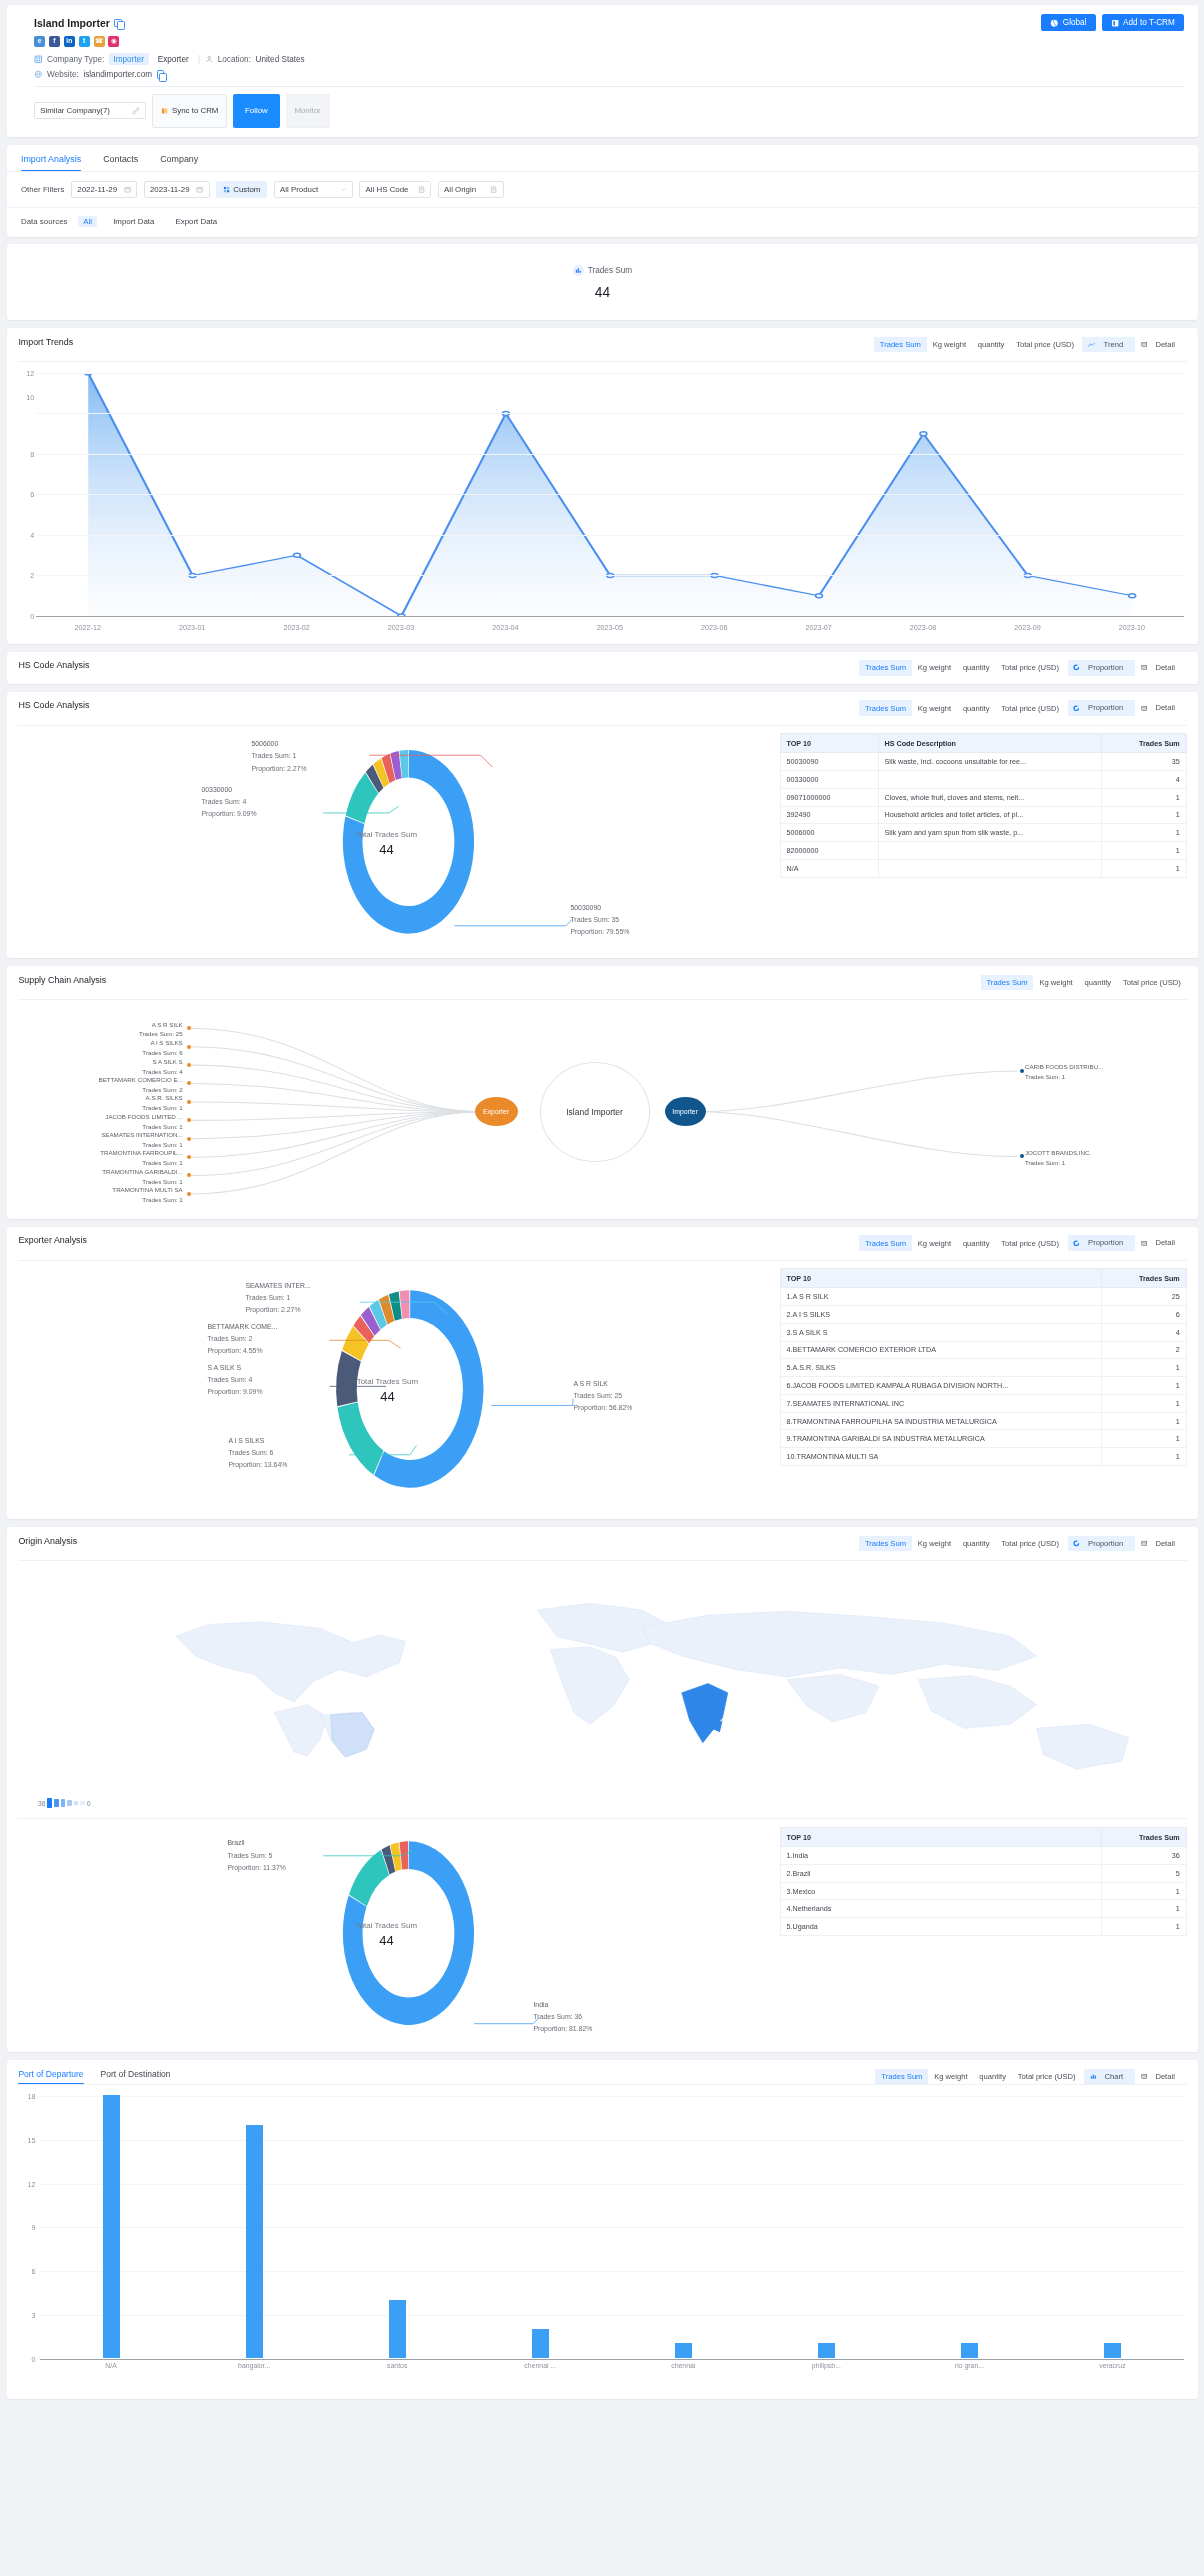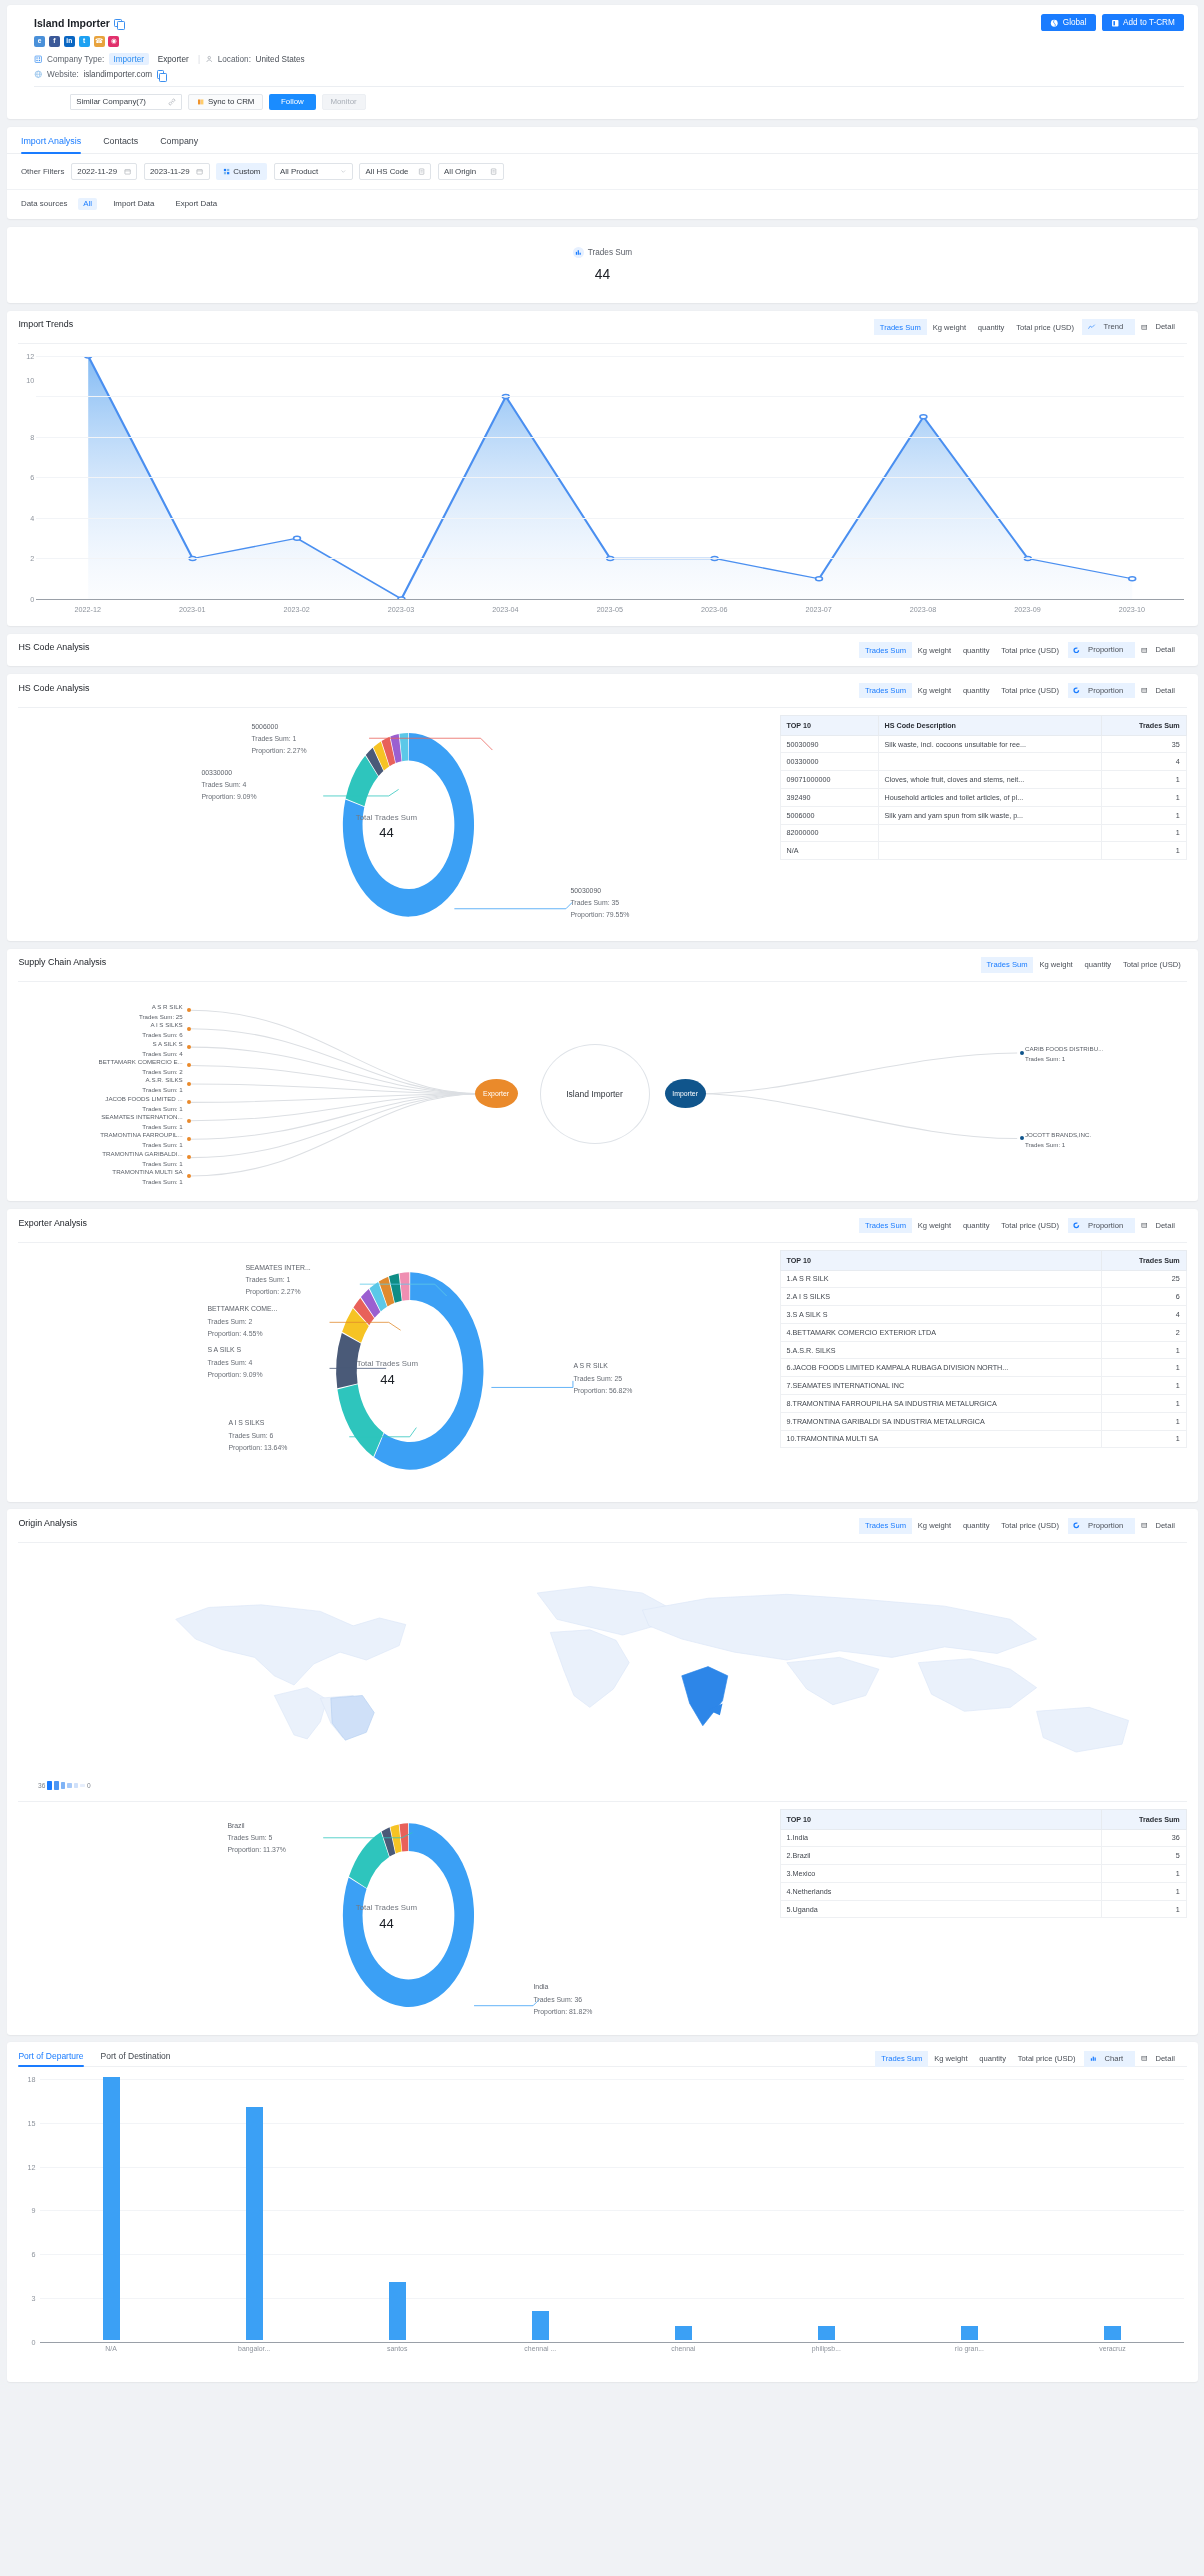--- a/index.html
+++ b/index.html
@@ -32,22 +32,22 @@
         color:#fff;font-size:6.6px;font-weight:700;line-height:1;}
   .meta{display:flex;align-items:center;gap:4.6px;font-size:8.2px;color:#4a4f57;margin-bottom:5.3px;flex-wrap:wrap;}
   .meta .lbl{color:#5d636c;}
   .chip-on{background:#e5f0ff;color:#2b8cf0;padding:1.3px 4.6px;border-radius:2px;}
   .chip-off{color:#3d434b;padding:1.3px 4.6px;}
   .divider-v{color:#d5d9de;}
   .m-ic{width:8.5px;height:8.5px;display:inline-block;flex:0 0 auto;}
   .hr{height:0.7px;background:#ebeef2;margin:6.6px 0 0 0;}
   .actions{display:flex;align-items:center;gap:5.9px;padding-top:7.2px;}
   .sel-box{width:112px;height:16.4px;border:0.7px solid #dfe3e8;border-radius:1px;display:flex;align-items:center;
-           justify-content:space-between;padding:0 5.3px;font-size:7.9px;color:#3d434b;background:#fff;margin-left:36px;}
-  .btn{height:16px;border-radius:2px;font-size:7.9px;display:flex;align-items:center;gap:3.3px;padding:0 7.9px;cursor:pointer;}
+           justify-content:space-between;padding:0 5.3px;font-size:7.9px;color:#3d434b;background:#fff;}
+  .btn{height:34px;border-radius:2px;font-size:7.9px;display:flex;align-items:center;gap:3.3px;padding:0 7.9px;cursor:pointer;}
   .btn-ghost{border:0.7px solid #e4e7eb;background:#fafbfc;color:#31363d;}
   .btn-pri{background:#1a8cff;color:#fff;border:none;padding:0 11.8px;}
   .btn-dis{background:#f2f4f7;color:#a8aeb7;border:0.7px solid #eceff3;}
   .topright{position:absolute;right:14.4px;top:9.2px;display:flex;gap:5.9px;}
   .btn-blue{background:#1a7cff;color:#fff;height:17px;border-radius:2.6px;font-size:8.2px;
             display:flex;align-items:center;gap:3.9px;padding:0 9.2px;cursor:pointer;}
   
   .tabbar{display:flex;gap:22px;padding:9.2px 14.4px 0 14.4px;border-bottom:0.7px solid #edeff2;}
   .tab{font-size:8.9px;color:#41464e;padding-bottom:6.6px;position:relative;cursor:pointer;}
   .tab.active{color:#1a7cff;}

